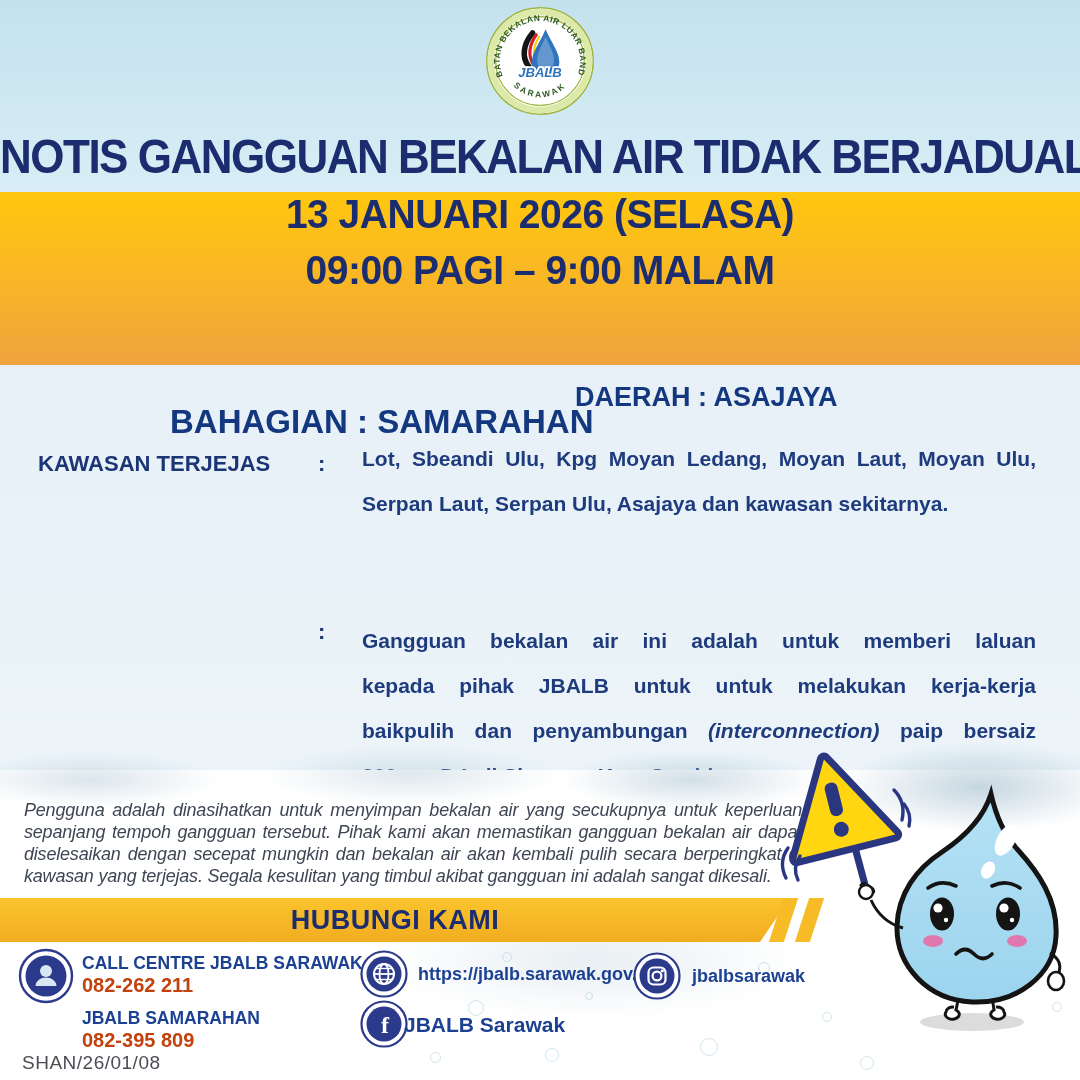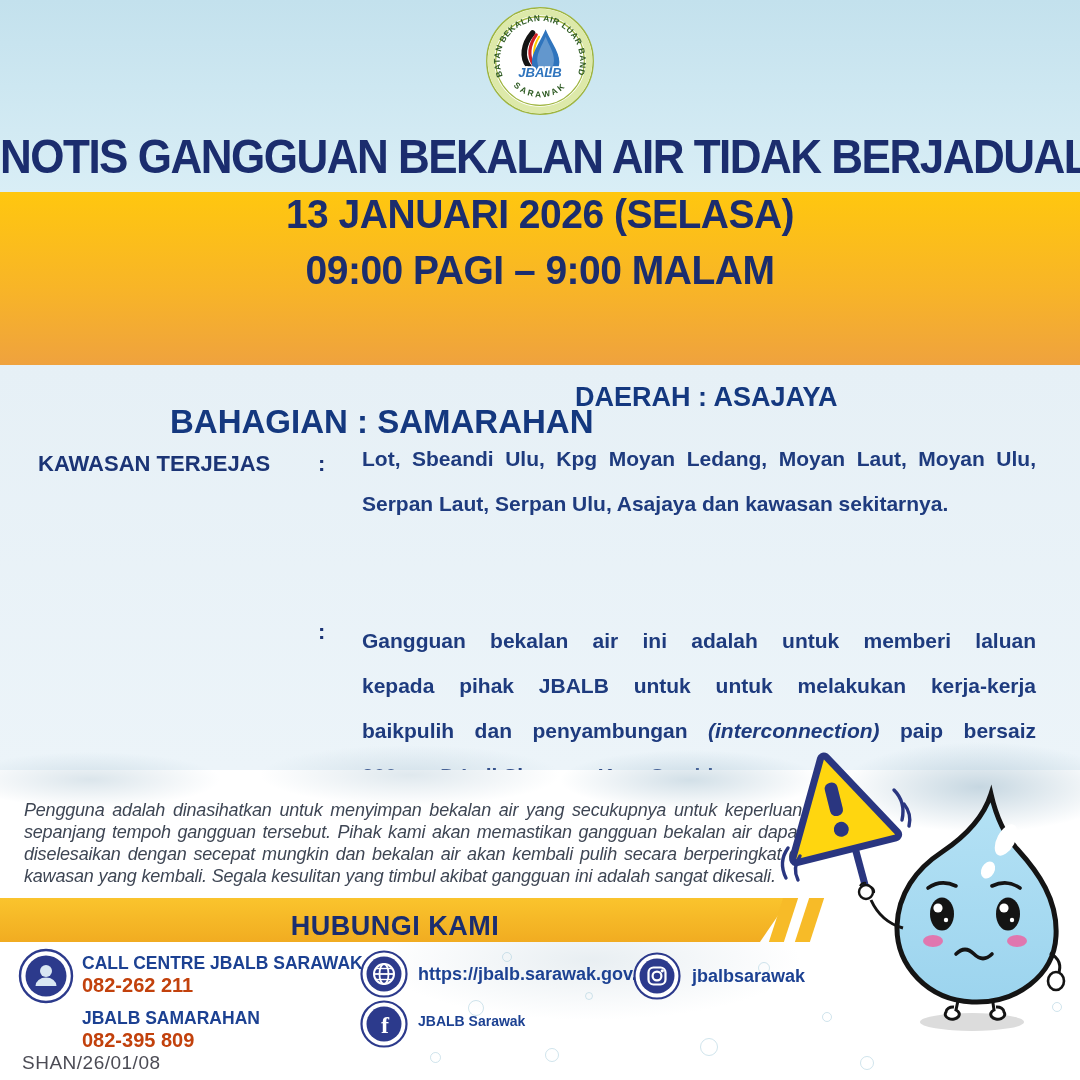--- a/index.html
+++ b/index.html
@@ -41,21 +41,21 @@
 
   .disclaimer{position:absolute;left:24px;top:799px;width:778px;color:#3e4654;
     font-style:italic;font-size:18px;letter-spacing:-0.2px;}
   .d-line{height:22px;line-height:22px;text-align:justify;text-align-last:justify;white-space:nowrap;}
   .d-line.last{text-align-last:left;}
 
   
   .contact-bar{position:absolute;left:0;top:898px;width:790px;height:44px;
     background:linear-gradient(180deg,#fac42d 0%,#f1ac21 100%);
     clip-path:polygon(0 0,100% 0,96.2% 100%,0 100%);
-    display:flex;align-items:flex-end;justify-content:center;}
+    display:flex;align-items:center;justify-content:center;}
   .contact-bar-title{font-weight:bold;font-size:27px;color:#1b2d6e;letter-spacing:0.5px;}
   .bar-stripe{position:absolute;top:898px;width:15px;height:44px;background:#f7bb28;transform:skewX(-18deg);}
   .stripe1{left:776px;}
   .stripe2{left:802px;}
 
   .c-icon{position:absolute;}
   .c-label{position:absolute;font-weight:bold;color:#1c4192;font-size:17.5px;white-space:nowrap;}
   .c-phone{position:absolute;font-weight:bold;color:#c2410c;font-size:20px;white-space:nowrap;}
   .ref-code{position:absolute;left:22px;top:1052px;font-size:19px;color:#4c4c55;letter-spacing:0.5px;}
 
@@ -143,21 +143,21 @@
   <div class="bubble" style="left:758px;top:962px;width:10px;height:10px;"></div>
   <div class="bubble" style="left:822px;top:1012px;width:8px;height:8px;"></div>
   <div class="bubble" style="left:860px;top:1056px;width:12px;height:12px;"></div>
   <div class="bubble" style="left:1040px;top:942px;width:10px;height:10px;"></div>
   <div class="bubble" style="left:1052px;top:1002px;width:8px;height:8px;"></div>
 
   <div class="disclaimer">
     <div class="d-line">Pengguna adalah dinasihatkan untuk menyimpan bekalan air yang secukupnya untuk keperluan</div>
     <div class="d-line">sepanjang tempoh gangguan tersebut. Pihak kami akan memastikan gangguan bekalan air dapat</div>
     <div class="d-line">diselesaikan dengan secepat mungkin dan bekalan air akan kembali pulih secara berperingkat di</div>
-    <div class="d-line last">kawasan yang kembali. Segala kesulitan yang timbul akibat gangguan ini adalah sangat dikesali.</div>
+    <div class="d-line last">kawasan yang terjejas. Segala kesulitan yang timbul akibat gangguan ini adalah sangat dikesali.</div>
   </div>
 
   <div class="contact-bar">
     <span class="contact-bar-title">HUBUNGI KAMI</span>
   </div>
   <div class="bar-stripe stripe1"></div>
   <div class="bar-stripe stripe2"></div>
 
   <div class="c-icon" style="left:18px;top:948px;">
     <svg width="56" height="56" viewBox="0 0 56 56">
@@ -185,21 +185,21 @@
   </div>
   <div class="c-label" style="left:418px;top:964px;font-size:18px;">https://jbalb.sarawak.gov.my/</div>
 
   <div class="c-icon" style="left:360px;top:1000px;">
     <svg width="48" height="48" viewBox="0 0 48 48">
       <circle cx="24" cy="24" r="22.5" fill="#ffffff" stroke="#2c3a8c" stroke-width="2.2"></circle>
       <circle cx="24" cy="24" r="17.5" fill="#2c3a8c"></circle>
       <text x="25" y="33" font-size="24" font-weight="bold" fill="#ffffff" text-anchor="middle" font-family="Liberation Serif, serif">f</text>
     </svg>
   </div>
-  <div class="c-label" style="left:418px;top:1013px;font-size:14px;">JBALB Sarawak</div>
+  <div class="c-label" style="left:404px;top:1013px;font-size:21px;">JBALB Sarawak</div>
 
   <div class="c-icon" style="left:633px;top:952px;">
     <svg width="48" height="48" viewBox="0 0 48 48">
       <circle cx="24" cy="24" r="22.5" fill="#ffffff" stroke="#2c3a8c" stroke-width="2.2"></circle>
       <circle cx="24" cy="24" r="17.5" fill="#2c3a8c"></circle>
       <rect x="15.5" y="15.5" width="17" height="17" rx="5" fill="none" stroke="#ffffff" stroke-width="2.2"></rect>
       <circle cx="24" cy="24" r="4.4" fill="none" stroke="#ffffff" stroke-width="2.2"></circle>
       <circle cx="29.3" cy="18.8" r="1.6" fill="#ffffff"></circle>
     </svg>
   </div>

